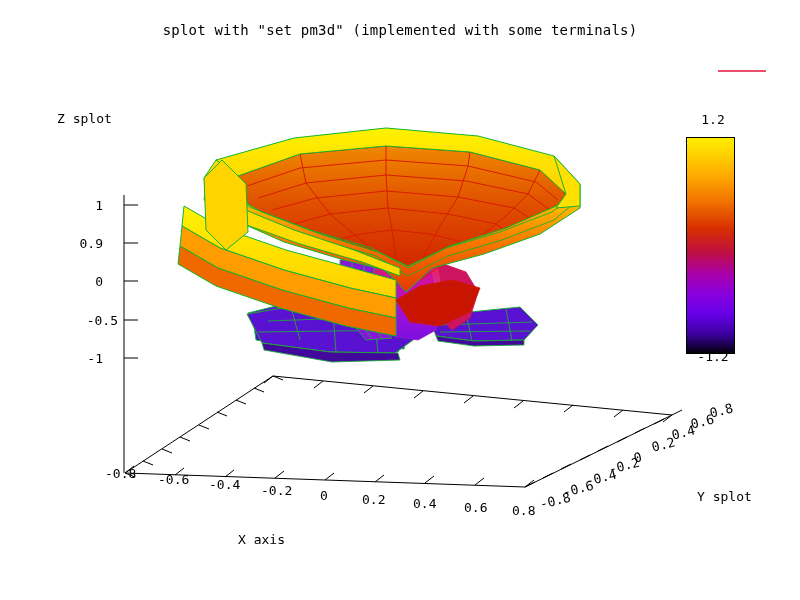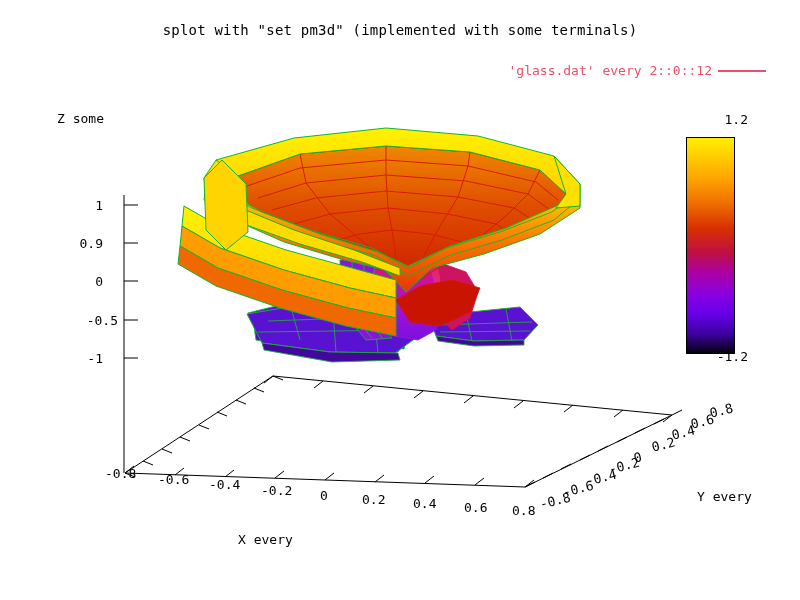--- a/index.html
+++ b/index.html
@@ -58,21 +58,21 @@
     position: absolute;
     font-size: 13px;
     white-space: pre;
   }
   .ytick-label { transform-origin: 0 50%; }
 
   #cb-top, #cb-bot {
     position: absolute;
     left: 678px;
     width: 70px;
-    text-align: right;
+    text-align: center;
     font-size: 13px;
   }
   #cb-top { top: 112px; }
   #cb-bot { top: 349px; }
 
   #colorbar {
     position: absolute;
     left: 686px; top: 137px;
     width: 47px; height: 215px;
     border: 1px solid #000000;
@@ -96,26 +96,25 @@
     width: 800px; height: 600px;
   }
 </style>
 </head>
 <body>
 
 <div id="plot">
 
   <div class="txt" id="title">splot with "set pm3d" (implemented with some terminals)</div>
 
-  <div class="txt" id="legend-label">'glass.dat' every 2::0::12</div>
   <div id="legend-line"></div>
 
-  <div class="txt" id="zaxis-title">Z some</div>
-  <div class="txt" id="xaxis-title">X every</div>
-  <div class="txt" id="yaxis-title">Y every</div>
+  <div class="txt" id="zaxis-title">Z splot</div>
+  <div class="txt" id="xaxis-title">X axis</div>
+  <div class="txt" id="yaxis-title">Y splot</div>
 
   <div class="ztick-label" style="left:57px;  top:198px;">1</div>
   <div class="ztick-label" style="left:57px;  top:236px;">0.9</div>
   <div class="ztick-label" style="left:57px;  top:274px;">0</div>
   <div class="ztick-label" style="left:72px;  top:313px;">-0.5</div>
   <div class="ztick-label" style="left:57px;  top:351px;">-1</div>
 
   <div class="xtick-label" style="left:105px; top:466px;">-0.8</div>
   <div class="xtick-label" style="left:158px; top:472px;">-0.6</div>
   <div class="xtick-label" style="left:209px; top:477px;">-0.4</div>

